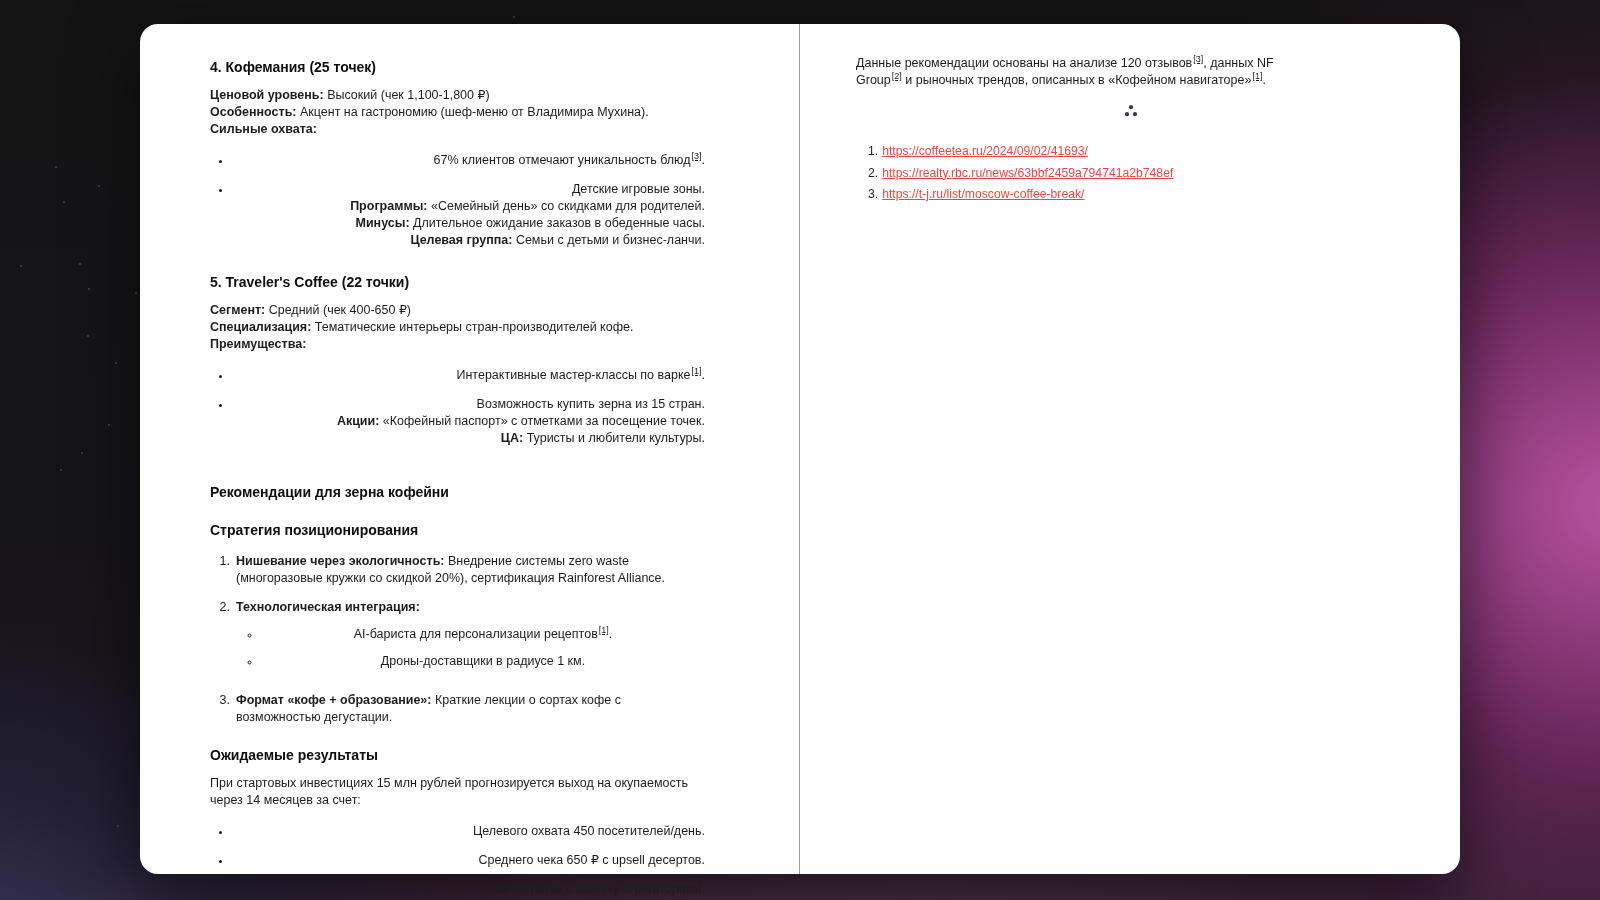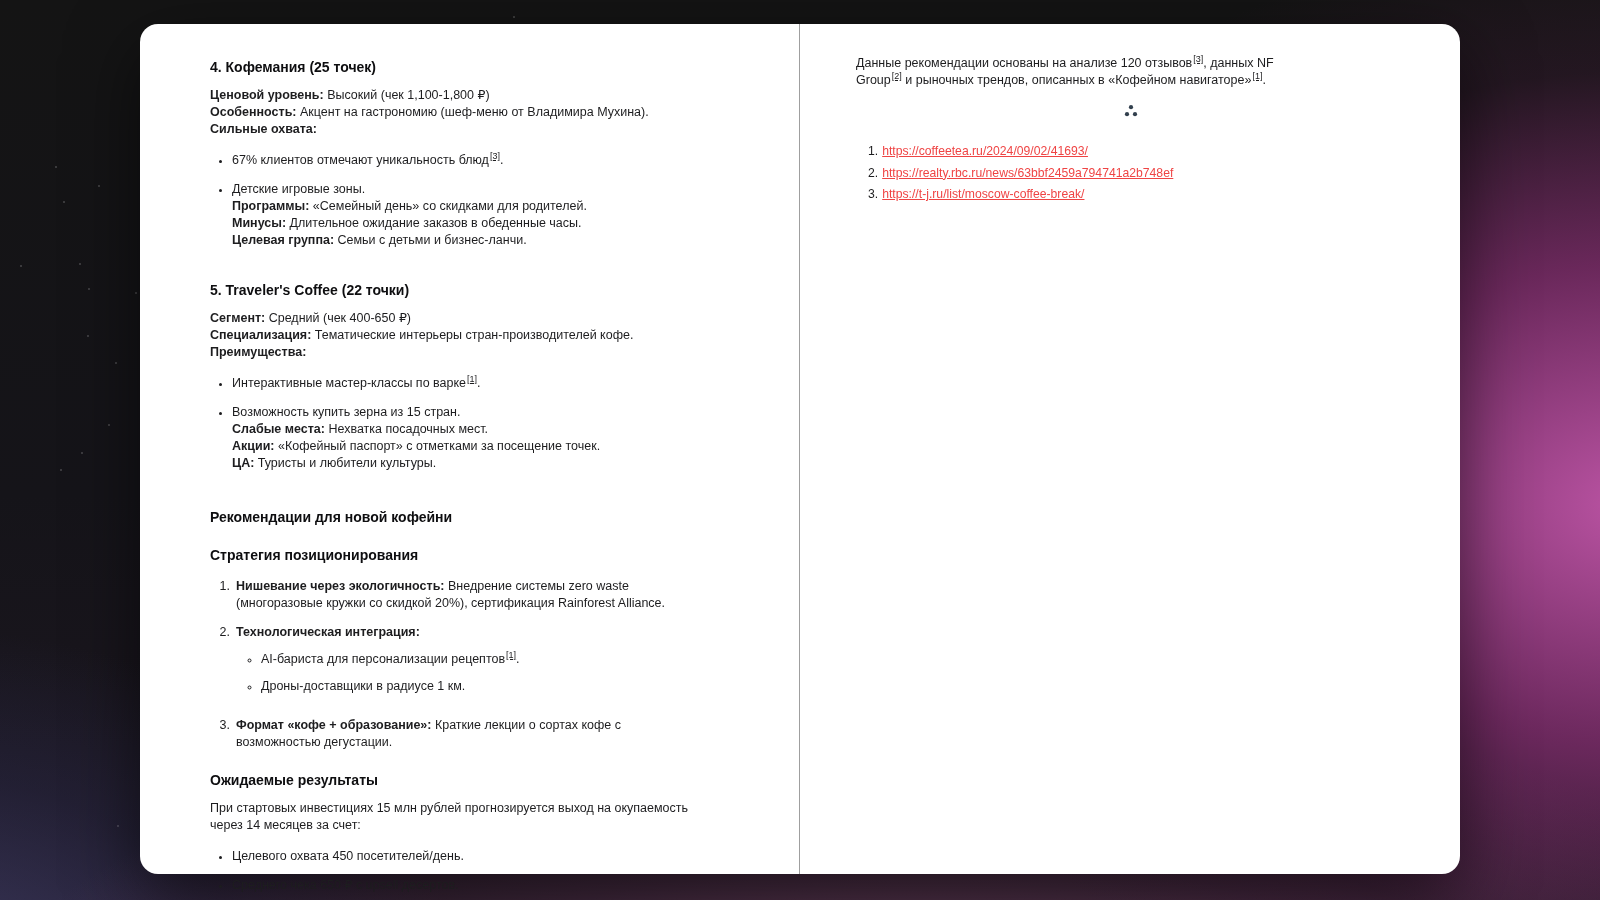--- a/index.html
+++ b/index.html
@@ -19,29 +19,29 @@
   .card{
     position:absolute;left:140px;top:24px;width:1320px;height:850px;
     background:#ffffff;border-radius:18px;
     box-shadow:0 24px 70px rgba(0,0,0,0.55);
     color:#1d1d1f;font-size:12.5px;line-height:17px;
   }
   .vdivider{position:absolute;left:659px;top:0;bottom:0;width:0;border-left:1.6px solid #9f9f9f;}
   .col-left{position:absolute;left:0;top:0;width:659px;height:850px;box-sizing:border-box;padding:34px 94px 0 70px;}
   .col-right{position:absolute;left:661px;top:0;width:659px;height:850px;box-sizing:border-box;padding-top:31px;border-radius:30px;}
   h3{font-size:14px;line-height:18px;font-weight:700;color:#0e0e10;margin:0 0 11px;}
-  .mt-md{margin-top:32px;}
+  .mt-md{margin-top:24px;}
   .mt-lg{margin-top:36px;}
   .mt-sm{margin-top:20px;}
   p{margin:0 0 10px;}
   .pline{display:block;}
   strong{font-weight:700;}
   ul.disc{list-style:disc;margin:14px 0 0;padding-left:22px;}
-  ul.disc>li{margin-bottom:12px;}
-  ul.circle{list-style:circle;margin:10px 0 0;padding-left:25px;}
+  ul.disc>li{margin-bottom:12px;text-align:right;}
+  ul.circle{list-style:circle;margin:10px 0 0;padding-left:25px;text-align:center;}
   ul.circle>li{margin-bottom:10px;}
   li::marker{color:#1d1d1f;font-size:11px;}
   .cite{font-size:9px;line-height:0;vertical-align:super;text-decoration:underline;margin-left:1px;cursor:pointer;}
   .olist{margin-top:14px;}
   .olrow{display:flex;margin-bottom:12px;}
   .onum{flex:0 0 20px;text-align:right;margin-right:6px;}
   .obody{flex:1 1 auto;}
   .summary{margin:0 0 0 55px;width:452px;}
   .asterism{margin-top:15px;text-align:center;}
   .refs{margin:20px 0 0 67px;font-size:12.2px;}
@@ -96,28 +96,27 @@
         <h3 class="mt-md">5. Traveler's Coffee (22 точки)</h3>
         <p>
           <span class="pline"><strong>Сегмент:</strong><span> Средний (чек 400-650 ₽)</span></span>
           <span class="pline"><strong>Специализация:</strong><span> Тематические интерьеры стран-производителей кофе.</span></span>
           <span class="pline"><strong>Преимущества:</strong></span>
         </p>
         <ul class="disc">
           <li><span>Интерактивные мастер-классы по варке</span><sup class="cite">[1]</sup><span>.</span></li>
           <li>
             <div class="pline">Возможность купить зерна из 15 стран.</div>
-            <div class="pline"><strong>Слабые места:</strong><span> Нехватка посадочных мест.</span></div>
             <div class="pline"><strong>Акции:</strong><span> «Кофейный паспорт» с отметками за посещение точек.</span></div>
             <div class="pline"><strong>ЦА:</strong><span> Туристы и любители культуры.</span></div>
           </li>
         </ul>
       </section>
 
-      <h3 class="mt-lg">Рекомендации для новой кофейни</h3>
+      <h3 class="mt-lg">Рекомендации для зерна кофейни</h3>
 
       <section>
         <h3 class="mt-sm">Стратегия позиционирования</h3>
         <div class="olist">
           <div class="olrow">
             <span class="onum">1.</span>
             <div class="obody"><strong>Нишевание через экологичность:</strong><span> Внедрение системы zero waste (многоразовые кружки со скидкой 20%), сертификация Rainforest Alliance.</span></div>
           </div>
           <div class="olrow">
             <span class="onum">2.</span>

